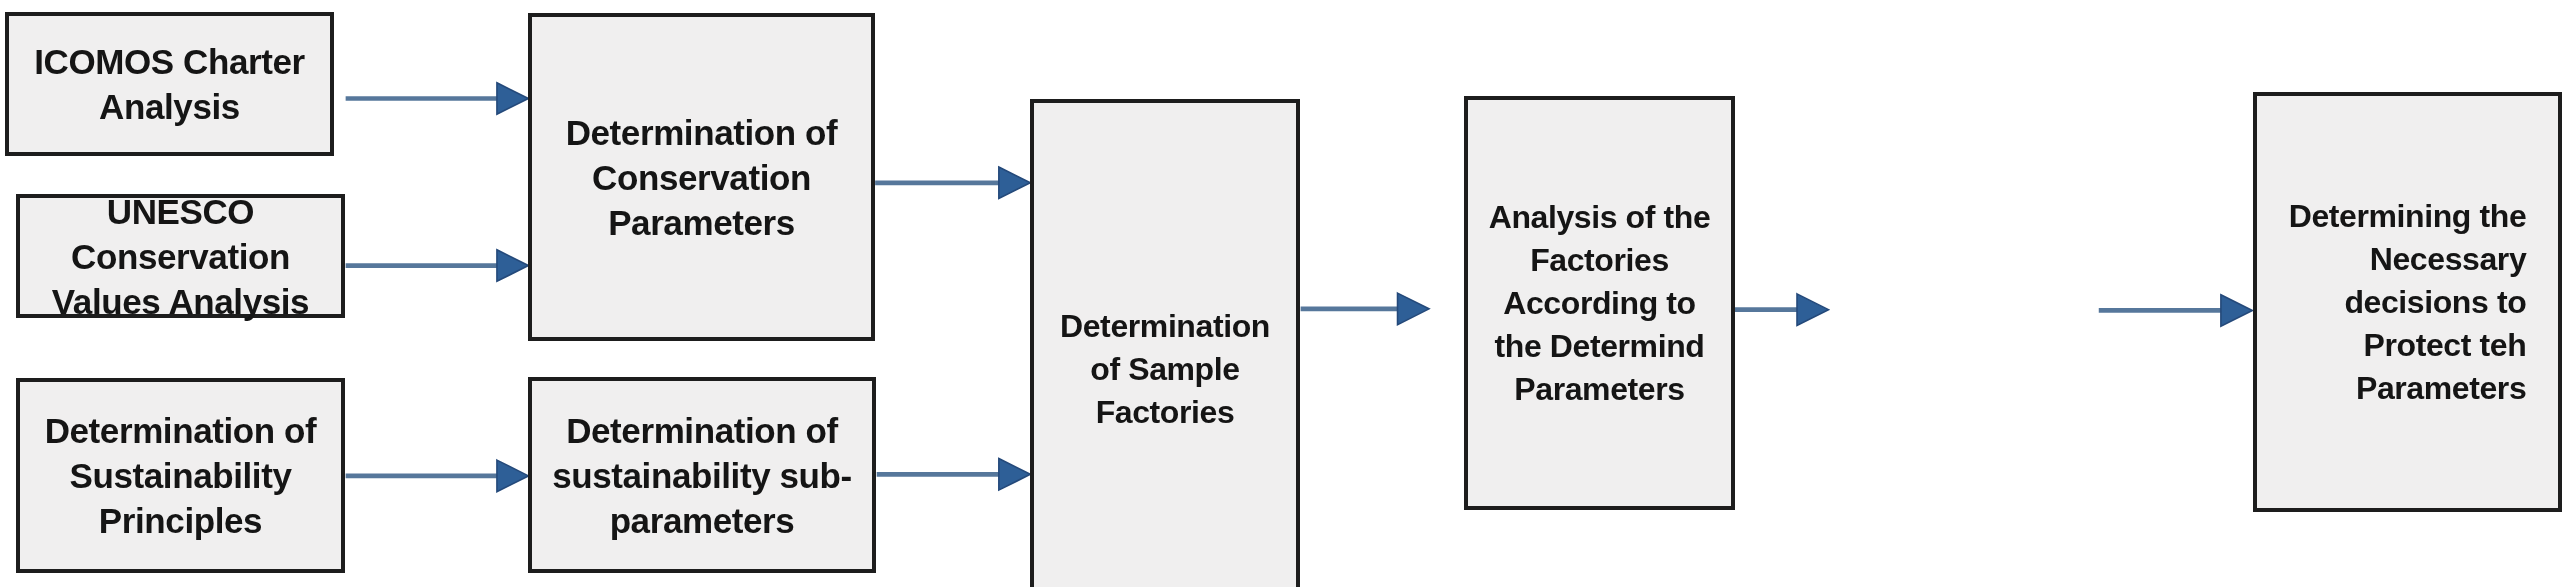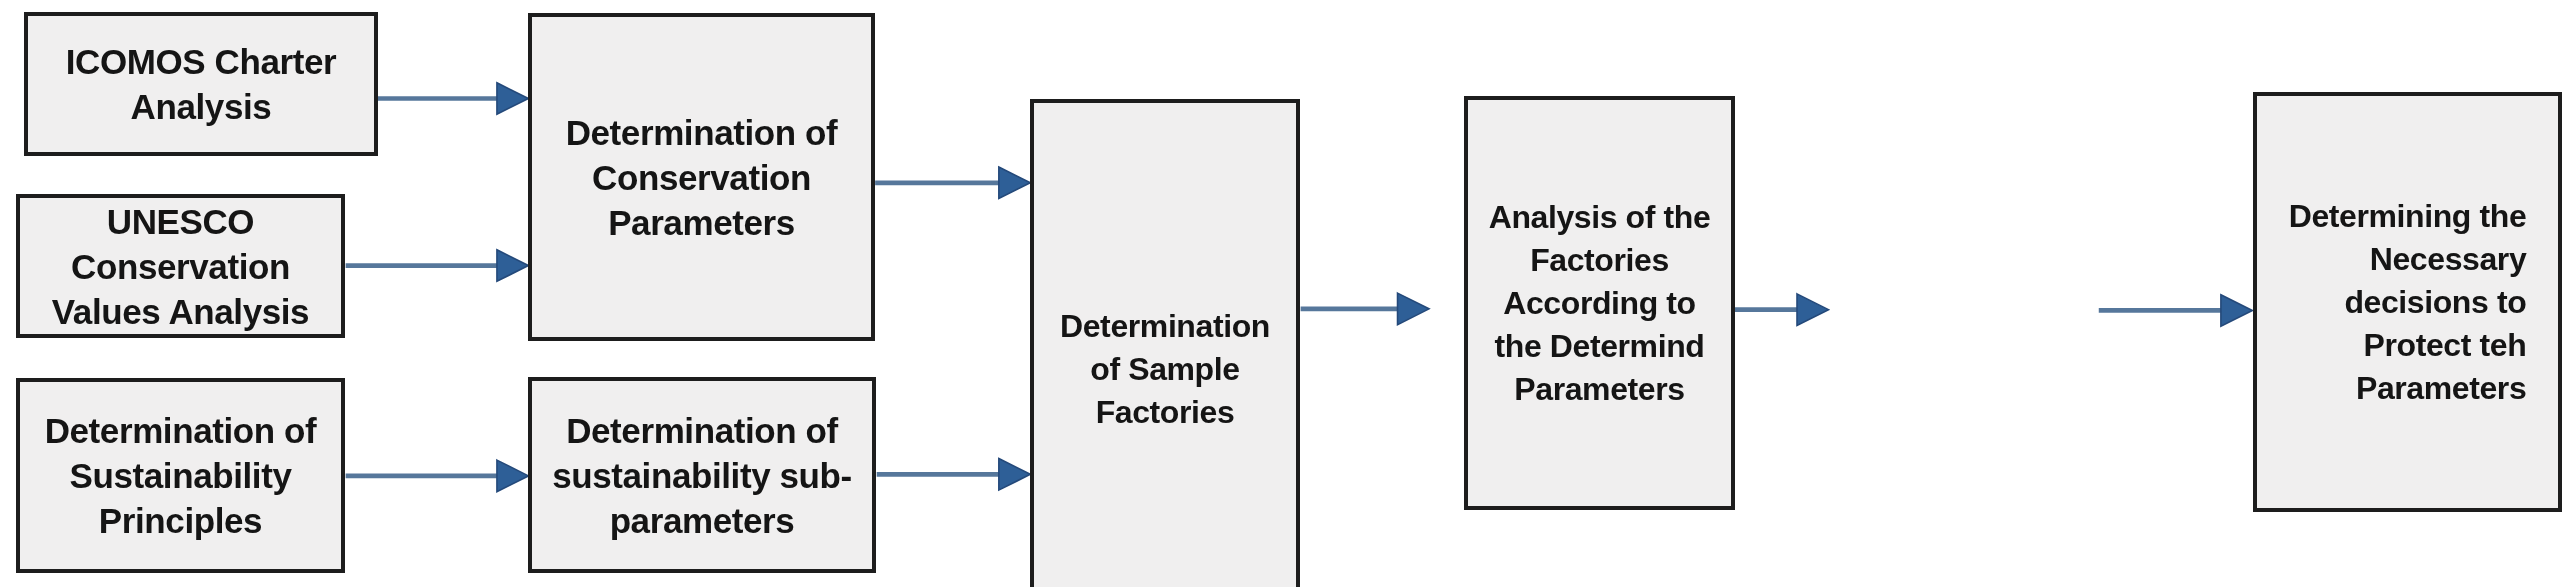--- a/index.html
+++ b/index.html
@@ -86,26 +86,26 @@
     <g>
       <line x1="2157" y1="393" x2="2284" y2="393"></line>
       <polygon points="2280,373 2320,393 2280,413"></polygon>
     </g>
     <g>
       <line x1="2663" y1="394" x2="2822" y2="394"></line>
       <polygon points="2818,374 2858,394 2818,414"></polygon>
     </g>
   </svg>
 
-  <div class="node size-a" style="left:24px; top:12px; width:354px; height:144px;">
+  <div class="node size-a" style="left:5px; top:12px; width:329px; height:144px;">
     <div class="label">ICOMOS Charter
 Analysis</div>
   </div>
 
-  <div class="node size-a" style="left:16px; top:194px; width:329px; height:144px;">
+  <div class="node size-a" style="left:16px; top:194px; width:329px; height:124px;">
     <div class="label">UNESCO
 Conservation
 Values Analysis</div>
   </div>
 
   <div class="node size-a" style="left:16px; top:378px; width:329px; height:195px;">
     <div class="label">Determination of
 Sustainability
 Principles</div>
   </div>

